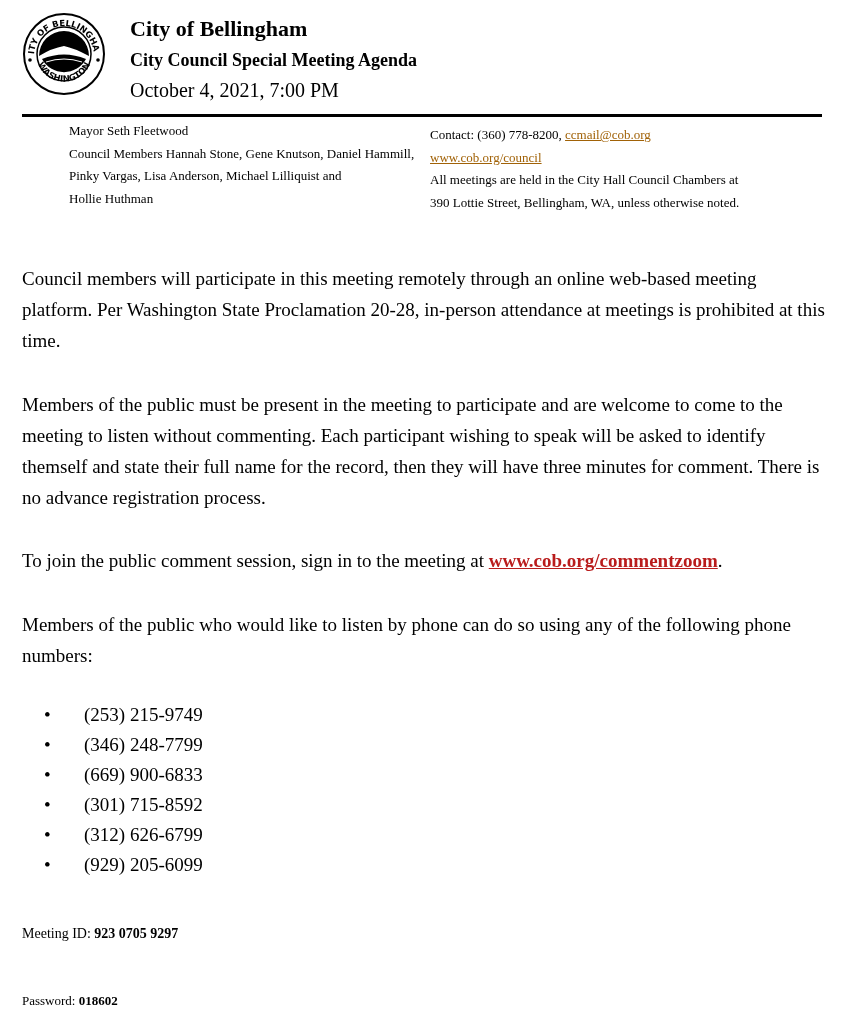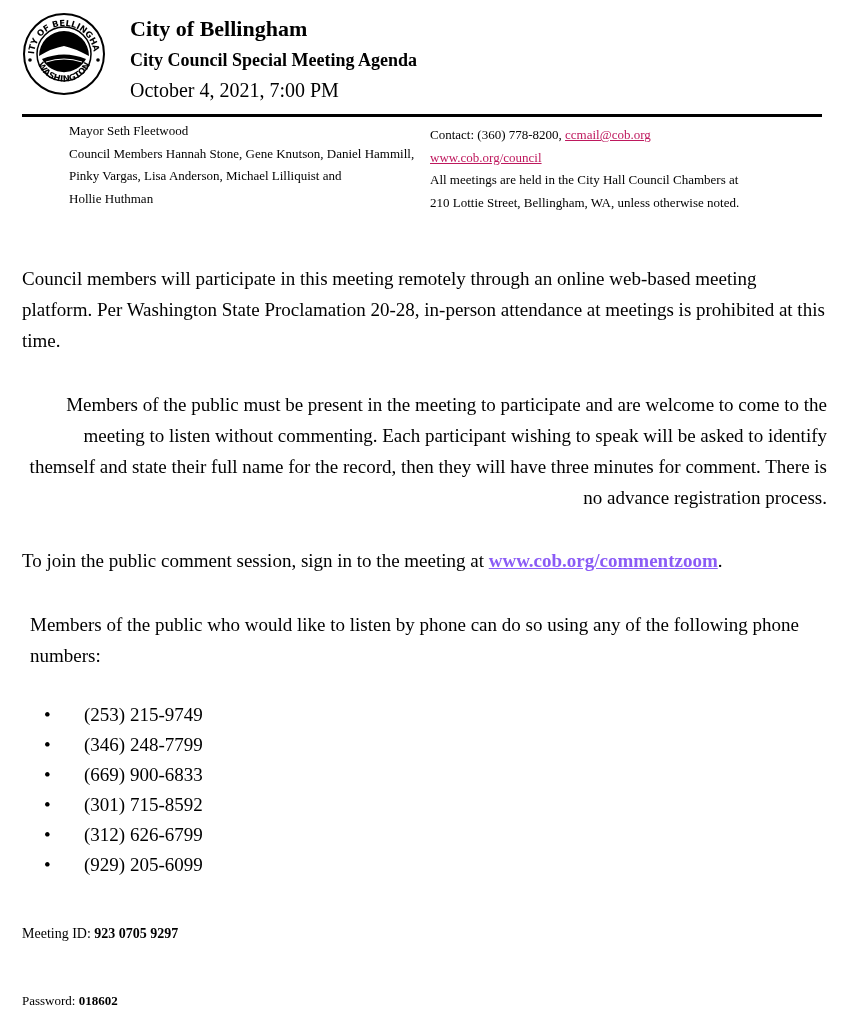--- a/index.html
+++ b/index.html
@@ -9,27 +9,27 @@
   }
   .header { position: absolute; left: 22px; top: 10px; width: 800px; height: 104px; }
   .logo { position: absolute; left: 0; top: 2px; width: 84px; height: 84px; }
   .titles { position: absolute; left: 108px; top: 4px; }
   .t1 { font-size: 22px; font-weight: bold; line-height: 30px; }
   .t2 { font-size: 18px; font-weight: bold; line-height: 32px; }
   .t3 { font-size: 20px; line-height: 28px; }
   .rule { position: absolute; left: 22px; top: 114px; width: 800px; height: 3px; background: #000; }
   .members { position: absolute; left: 22px; top: 120px; font-size: 13px; line-height: 22.5px; width: 410px; margin-left: 47px; }
   .contact { position: absolute; left: 430px; top: 124px; font-size: 13px; line-height: 22.5px; width: 400px; }
-  a.lnk { color: #be185d; text-decoration: underline; }
+  a.lnk { color: #a16207; text-decoration: underline; }
   .para { position: absolute; left: 22px; width: 805px; font-size: 19px; line-height: 31px; }
   .p1 { top: 263px; }
-  .p2 { top: 389px; text-align: right; }
+  .p2 { top: 389px; }
   .p3 { top: 545px; }
-  .p4 { top: 609px; margin-left: 8px; }
-  a.bold-link { color: #8b5cf6; font-weight: bold; text-decoration: underline; }
+  .p4 { top: 609px; }
+  a.bold-link { color: #b91c1c; font-weight: bold; text-decoration: underline; }
   ul.phones { position: absolute; left: 22px; top: 700px; margin: 0; padding: 0; list-style: none; font-size: 19px; line-height: 30px; }
   ul.phones li { position: relative; padding-left: 62px; }
   ul.phones li .bullet { position: absolute; left: 22px; top: 0; }
   .mid { position: absolute; left: 22px; top: 920px; font-size: 14px; line-height: 28px; }
   .pwd { position: absolute; left: 22px; top: 987px; font-size: 13px; line-height: 28px; }
   b { font-weight: bold; }
 </style>
 </head>
 <body>
 
@@ -62,21 +62,21 @@
   <div>Mayor Seth Fleetwood</div>
   <div>Council Members Hannah Stone, Gene Knutson, Daniel Hammill,</div>
   <div>Pinky Vargas, Lisa Anderson, Michael Lilliquist and</div>
   <div>Hollie Huthman</div>
 </div>
 
 <div class="contact">
   <div><span>Contact: (360) 778-8200, </span><a class="lnk" href="#">ccmail@cob.org</a></div>
   <div><a class="lnk" href="#">www.cob.org/council</a></div>
   <div>All meetings are held in the City Hall Council Chambers at</div>
-  <div>210 Lottie Street, Bellingham, WA, unless otherwise noted.</div>
+  <div>390 Lottie Street, Bellingham, WA, unless otherwise noted.</div>
 </div>
 
 <div class="para p1">Council members will participate in this meeting remotely through an online web-based meeting platform.  Per Washington State Proclamation 20-28, in-person attendance at meetings is prohibited at this time.</div>
 <div class="para p2">Members of the public must be present in the meeting to participate and are welcome to come to the meeting to listen without commenting. Each participant wishing to speak will be asked to identify themself and state their full name for the record, then they will have three minutes for comment. There is no advance registration process.</div>
 <div class="para p3"><span>To join the public comment session, sign in to the meeting at </span><a class="bold-link" href="#">www.cob.org/commentzoom</a><span>.</span></div>
 <div class="para p4">Members of the public who would like to listen by phone can do so using any of the following phone numbers:</div>
 
 <ul class="phones">
   <li><span class="bullet">•</span><span>(253) 215-9749</span></li>
   <li><span class="bullet">•</span><span>(346) 248-7799</span></li>

